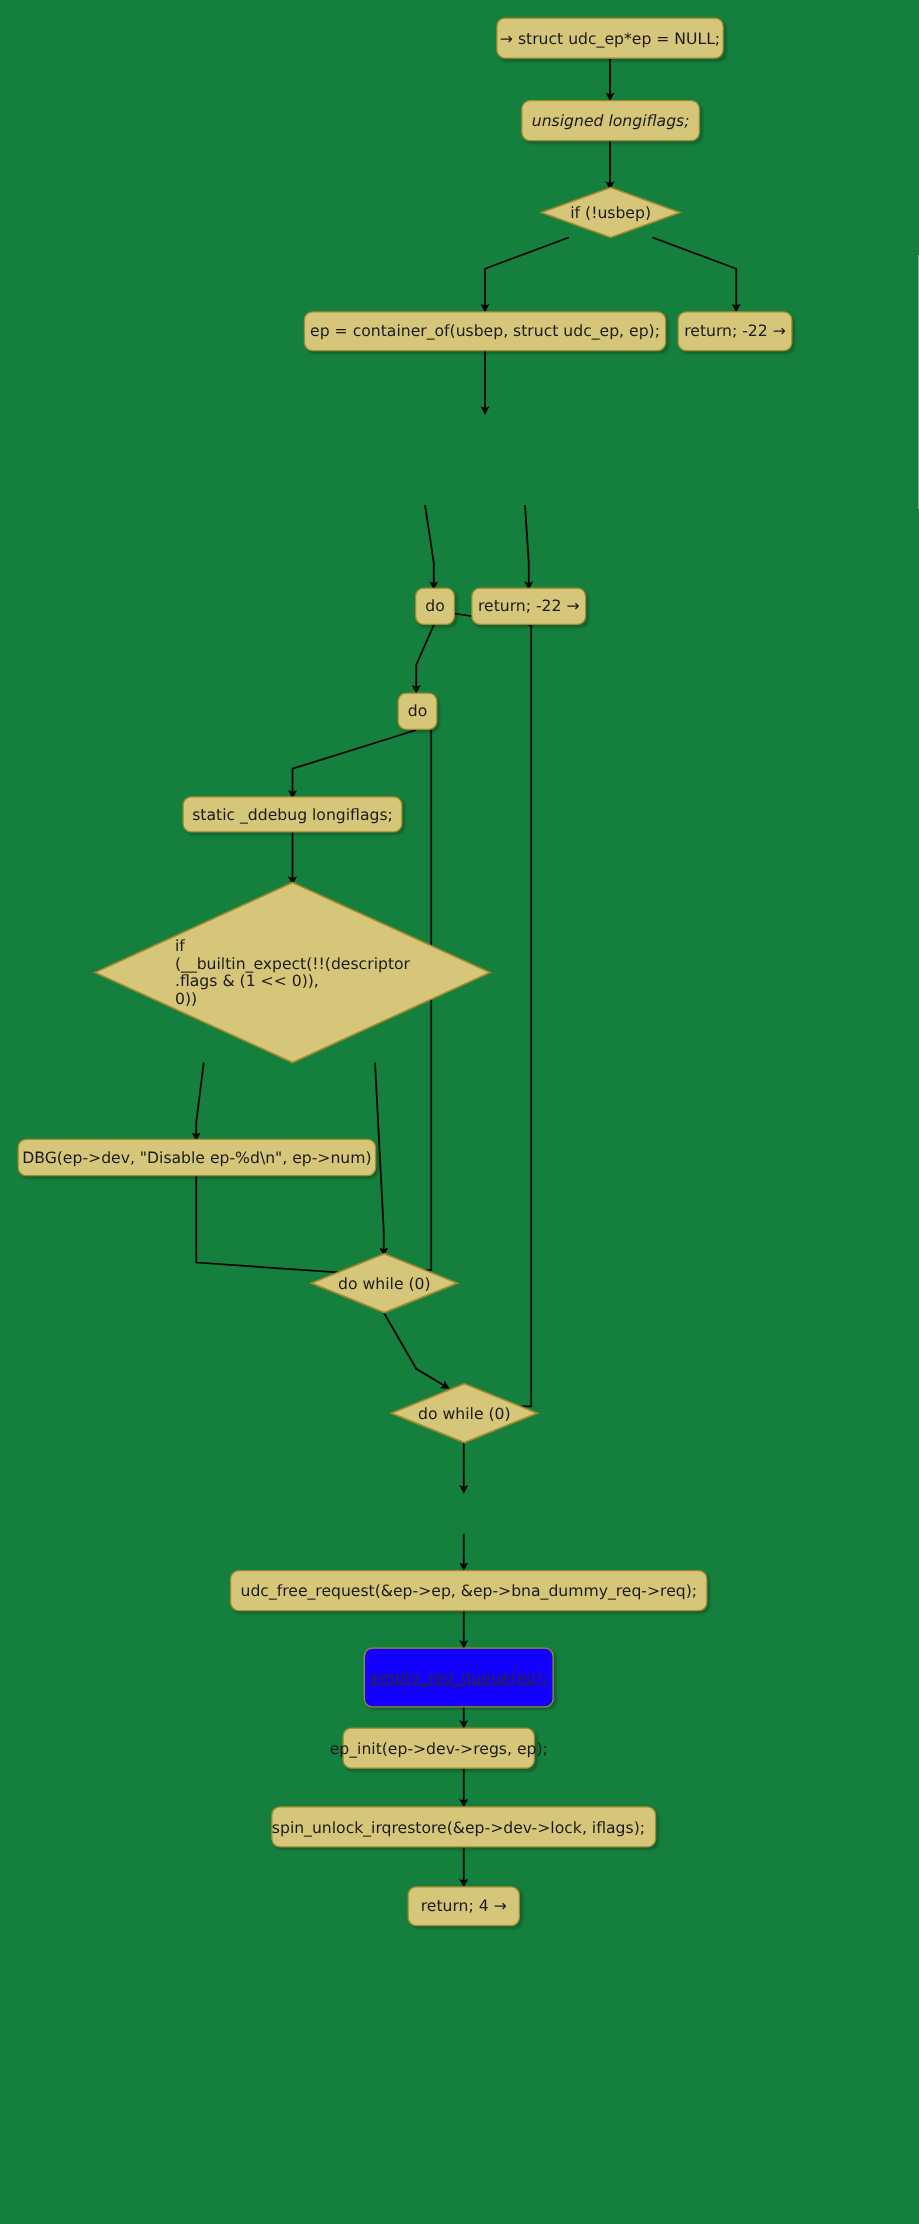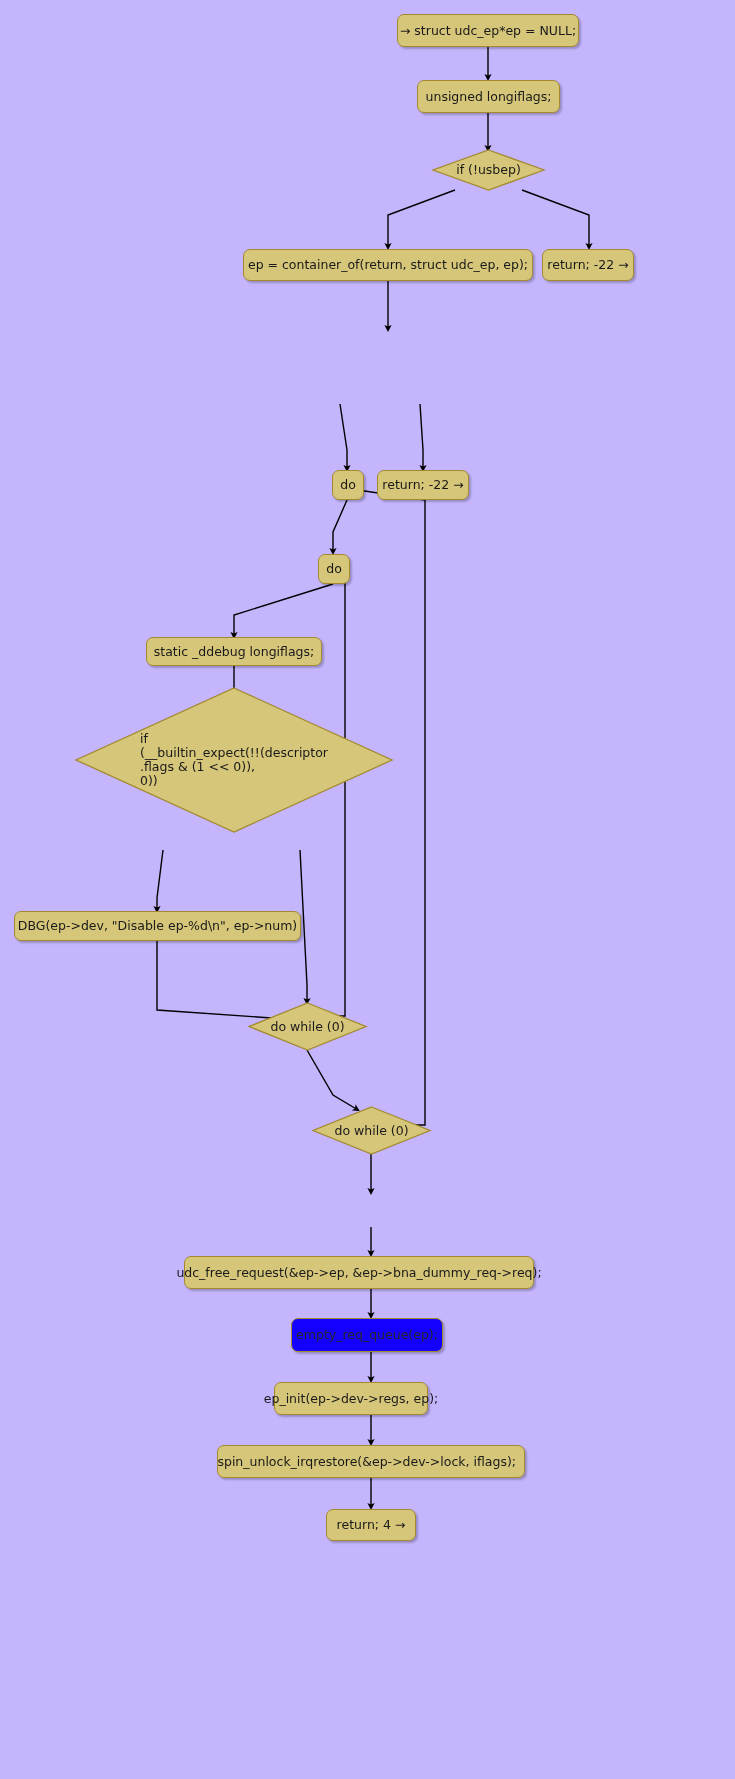--- a/index.html
+++ b/index.html
@@ -1,17 +1,17 @@
 <!DOCTYPE html>
 <html><head>
 <meta charset="utf-8">
 <style>
   html,body{margin:0;padding:0;background:#ffffff;}
   body{font-family:"DejaVu Sans","Liberation Sans",sans-serif;}
-  #canvas{position:relative;width:735px;height:1779px;background:#c4b5fd;overflow:hidden;}
+  #canvas{position:relative;width:735px;height:1779px;background:#15803d;overflow:hidden;}
   svg.edges{position:absolute;left:0;top:0;width:735px;height:1779px;pointer-events:none;}
 
   .node{position:absolute;box-sizing:border-box;display:flex;align-items:center;justify-content:center;
         text-align:center;color:#1a1a1a;font-size:12.5px;line-height:14px;white-space:pre;}
   .rect{background:#D6C679;border:1.3px solid #A48A2E;border-radius:7px;
         box-shadow:2px 2px 2px rgba(0,0,0,0.22);padding:3px 8px;}
   .rect.highlight{background:#1300FF;border:1.3px solid #A48A2E;color:#2a2a2a;}
   .diamond-wrap{position:absolute;}
   .diamond-wrap svg{position:absolute;left:0;top:0;overflow:visible;}
   .diamond-label{position:absolute;left:0;top:0;width:100%;height:100%;
@@ -74,33 +74,33 @@
       <path d="M332,1016 L345,1016 L345,580 L339,569"></path>
 
       <path d="M398,1125 L425,1125 L425,500 L358,490"></path>
     </g>
   </svg>
 
   <div class="node rect" style="left:397px;top:14px;width:182px;height:33px;">
     <span>→ struct udc_ep*ep = NULL;</span>
   </div>
 
-  <div class="node rect" style="left:417px;top:80px;width:143px;height:33px;">
+  <div class="node rect" style="left:417px;top:80px;width:143px;height:33px;font-style:italic;">
     <span>unsigned longiflags;</span>
   </div>
 
   <div class="diamond-wrap" style="left:433px;top:150px;width:111px;height:40px;">
     <svg width="111" height="40" viewBox="0 0 111 40" xmlns="http://www.w3.org/2000/svg">
       <polygon points="55.5,0 111,20 55.5,40 0,20" fill="#D6C679" stroke="#A48A2E" stroke-width="1.3"></polygon>
     </svg>
     <div class="diamond-label">if (!usbep)</div>
   </div>
 
   <div class="node rect" style="left:243px;top:249px;width:290px;height:32px;">
-    <span>ep = container_of(return, struct udc_ep, ep);</span>
+    <span>ep = container_of(usbep, struct udc_ep, ep);</span>
   </div>
 
   <div class="node rect" style="left:542px;top:249px;width:92px;height:32px;">
     <span>return; -22 →</span>
   </div>
 
 
   <div class="node rect" style="left:332px;top:470px;width:32px;height:30px;">
     <span>do</span>
   </div>
@@ -110,21 +110,21 @@
   </div>
 
   <div class="node rect" style="left:318px;top:554px;width:32px;height:30px;">
     <span>do</span>
   </div>
 
   <div class="node rect" style="left:146px;top:637px;width:176px;height:29px;">
     <span>static _ddebug longiflags;</span>
   </div>
 
-  <div class="diamond-wrap" style="left:76px;top:688px;width:316px;height:144px;">
+  <div class="diamond-wrap" style="left:76px;top:706px;width:316px;height:144px;">
     <svg width="316" height="144" viewBox="0 0 316 144" xmlns="http://www.w3.org/2000/svg">
       <polygon points="158,0 316,72 158,144 0,72" fill="#D6C679" stroke="#A48A2E" stroke-width="1.3"></polygon>
     </svg>
     <div class="diamond-label">if
 (__builtin_expect(!!(descriptor
 .flags &amp; (1 &lt;&lt; 0)),
 0))</div>
   </div>
 
   <div class="node rect" style="left:14px;top:911px;width:287px;height:30px;">
@@ -139,25 +139,25 @@
   </div>
 
   <div class="diamond-wrap" style="left:313px;top:1107px;width:117px;height:47px;">
     <svg width="117" height="47" viewBox="0 0 117 47" xmlns="http://www.w3.org/2000/svg">
       <polygon points="58.5,0 117,23.5 58.5,47 0,23.5" fill="#D6C679" stroke="#A48A2E" stroke-width="1.3"></polygon>
     </svg>
     <div class="diamond-label">do while (0)</div>
   </div>
 
 
-  <div class="node rect" style="left:184px;top:1256px;width:350px;height:33px;justify-content:center;">
+  <div class="node rect" style="left:184px;top:1256px;width:382px;height:33px;justify-content:center;">
     <span>udc_free_request(&amp;ep-&gt;ep, &amp;ep-&gt;bna_dummy_req-&gt;req);</span>
   </div>
 
-  <div class="node rect highlight" style="left:291px;top:1318px;width:152px;height:34px;">
+  <div class="node rect highlight" style="left:291px;top:1318px;width:152px;height:48px;text-decoration:underline;">
     <span>empty_req_queue(ep);</span>
   </div>
 
   <div class="node rect" style="left:274px;top:1382px;width:154px;height:33px;">
     <span>ep_init(ep-&gt;dev-&gt;regs, ep);</span>
   </div>
 
   <div class="node rect" style="left:217px;top:1445px;width:308px;height:33px;justify-content:flex-end;">
     <span>spin_unlock_irqrestore(&amp;ep-&gt;dev-&gt;lock, iflags);</span>
   </div>

